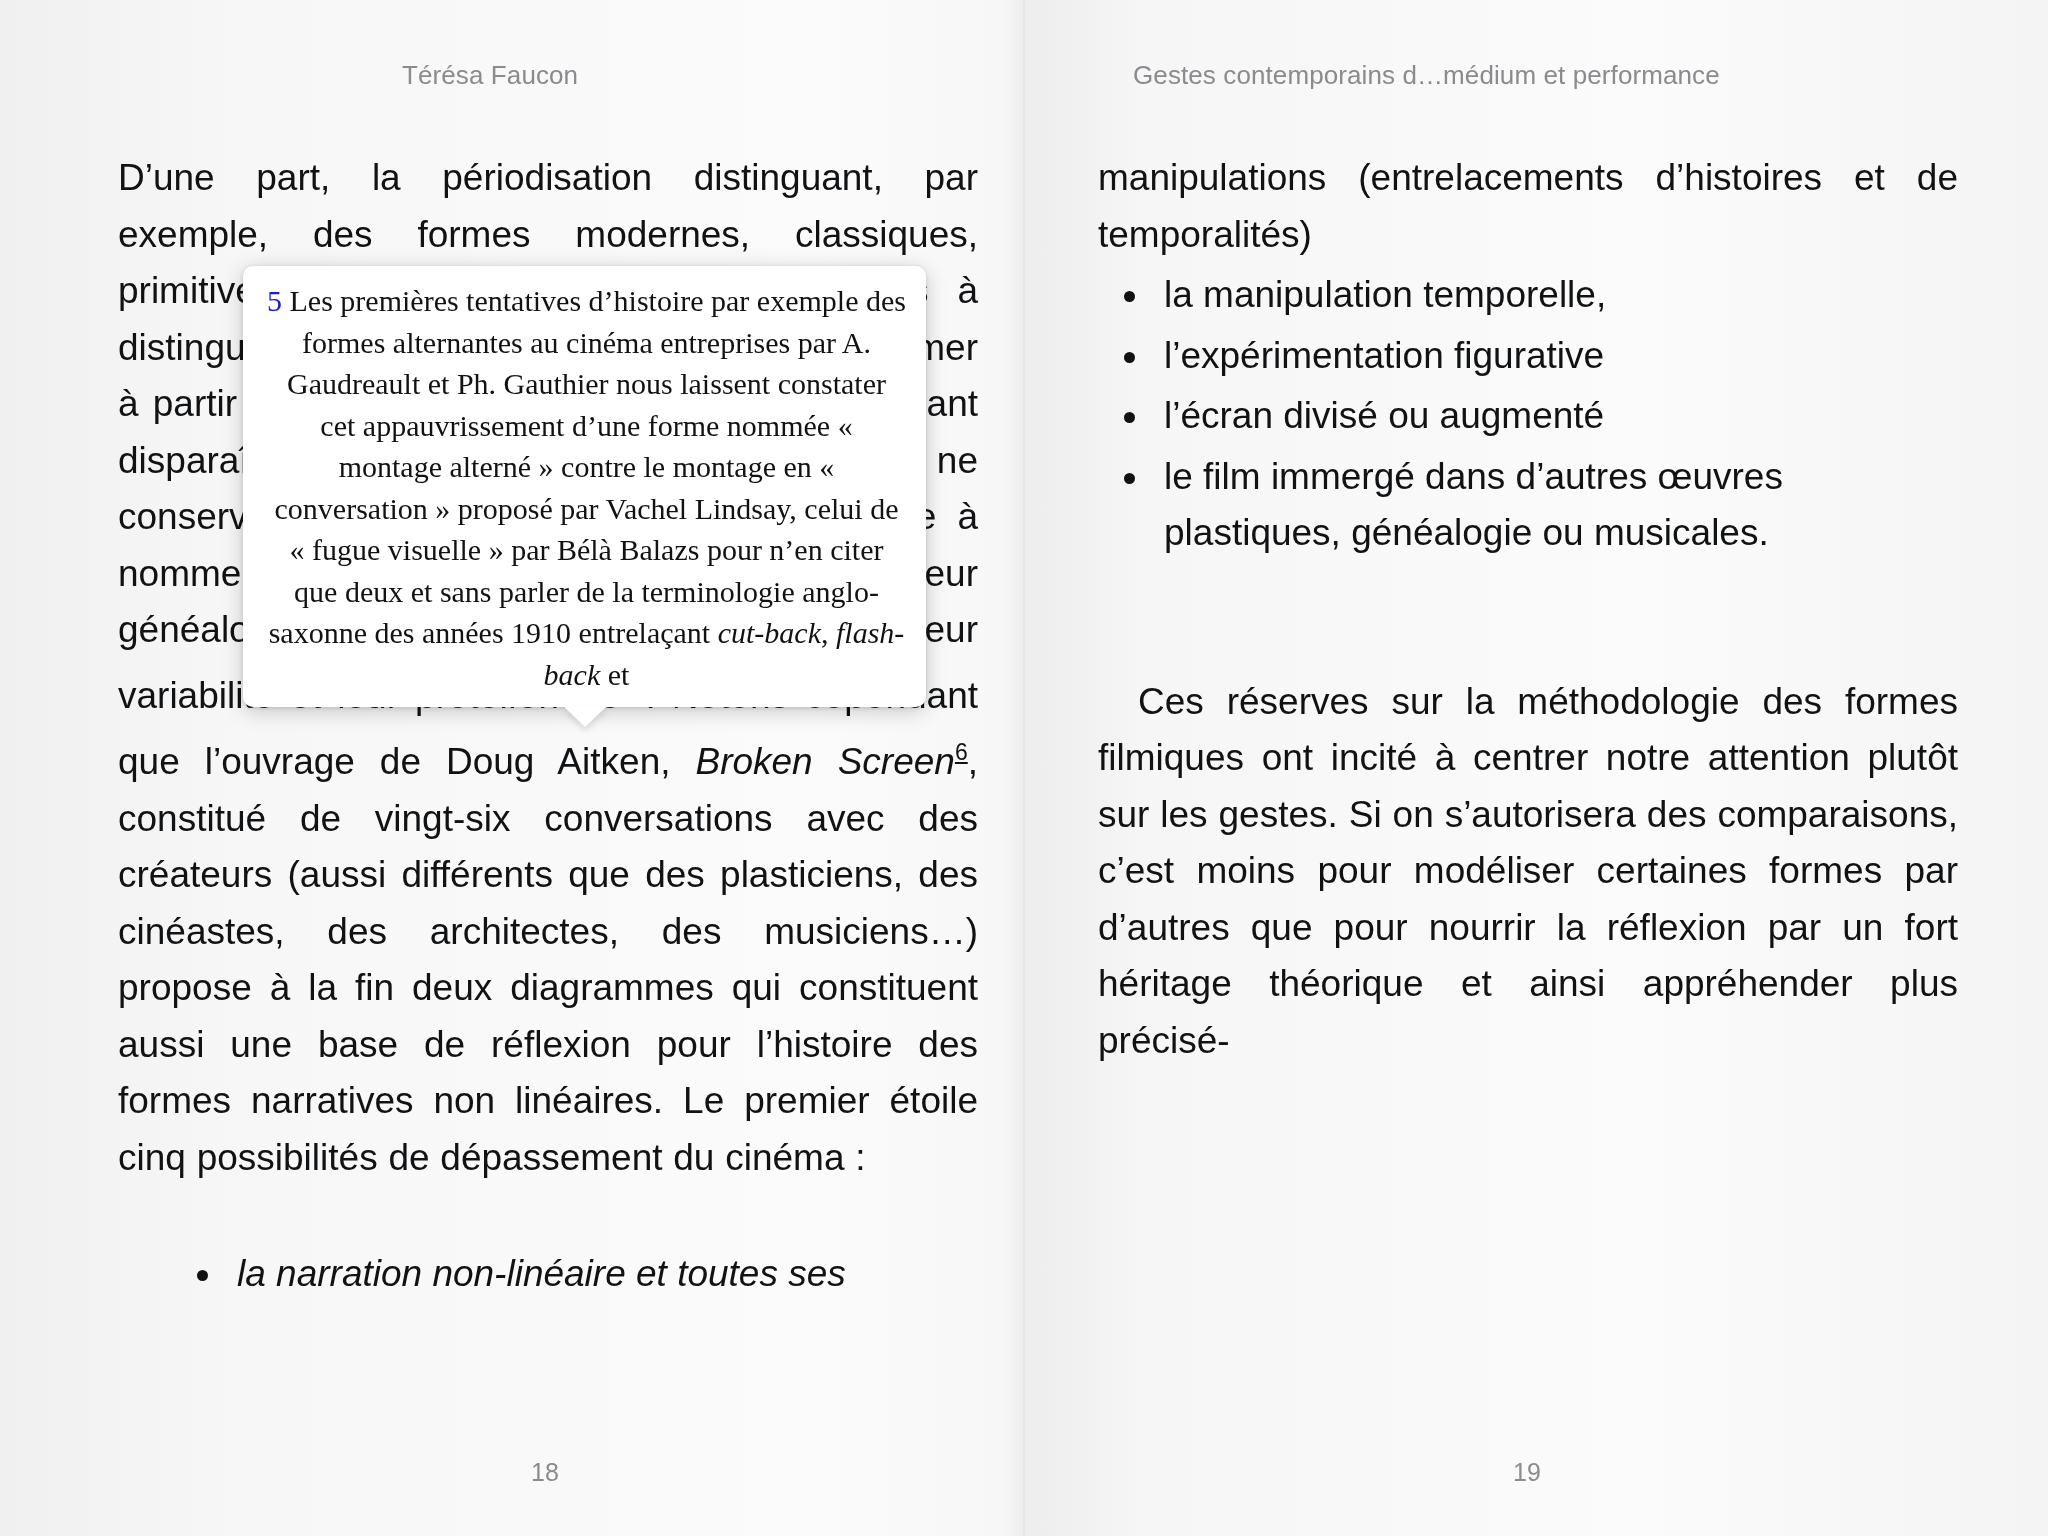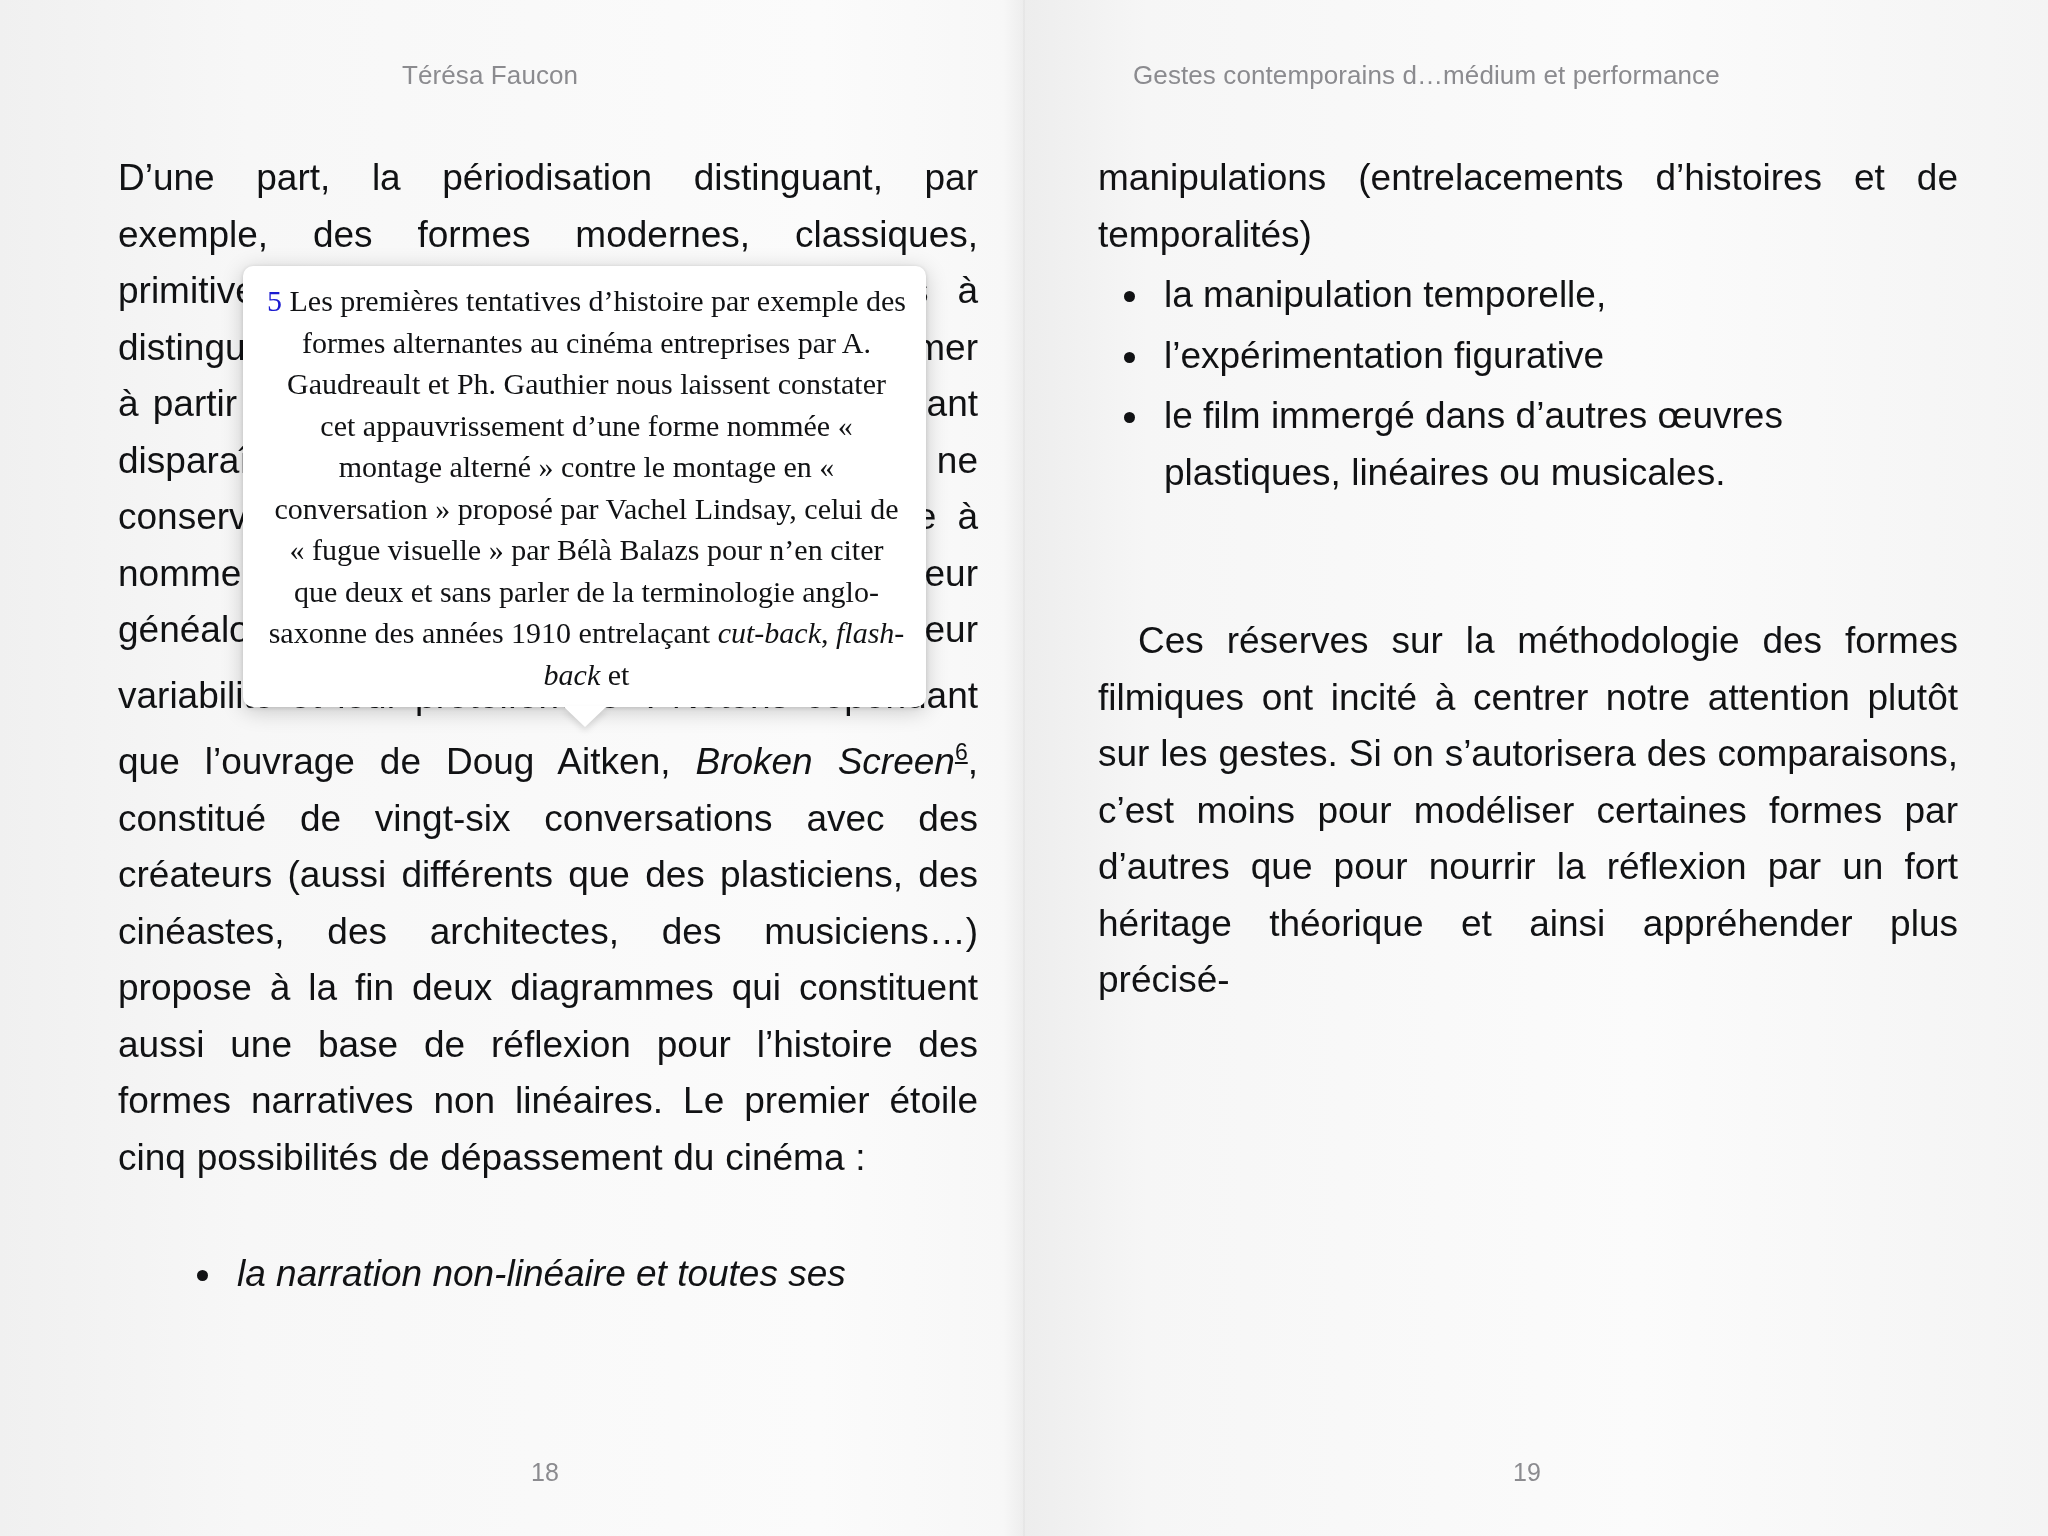--- a/index.html
+++ b/index.html
@@ -192,21 +192,22 @@
     </ul>
   </div>
 
   <div class="page right">
 
     <p class="body-text noindent">manipulations (entrelacements d’histoires et de temporalités)</p>
 
     <ul class="bullets">
       <li><span class="dot"></span><span>la manipulation temporelle,</span></li>
       <li><span class="dot"></span><span>l’expérimentation figurative</span></li>
-      <li><span class="dot"></span><span>le film immergé dans d’autres œuvres plastiques, linéaires ou musicales.</span></li>
+      <li><span class="dot"></span><span>l’écran divisé ou augmenté</span></li>
+      <li><span class="dot"></span><span>le film immergé dans d’autres œuvres plastiques, généalogie ou musicales.</span></li>
     </ul>
 
     <div class="para-gap"></div>
 
 
     <div class="para-gap small"></div>
 
     <p class="body-text indent">Ces réserves sur la méthodologie des formes filmiques ont incité à centrer notre attention plutôt sur les gestes. Si on s’autorisera des comparaisons, c’est moins pour modéliser certaines formes par d’autres que pour nourrir la réflexion par un fort héritage théorique et ainsi appréhender plus précisé-</p>
   </div>
 

